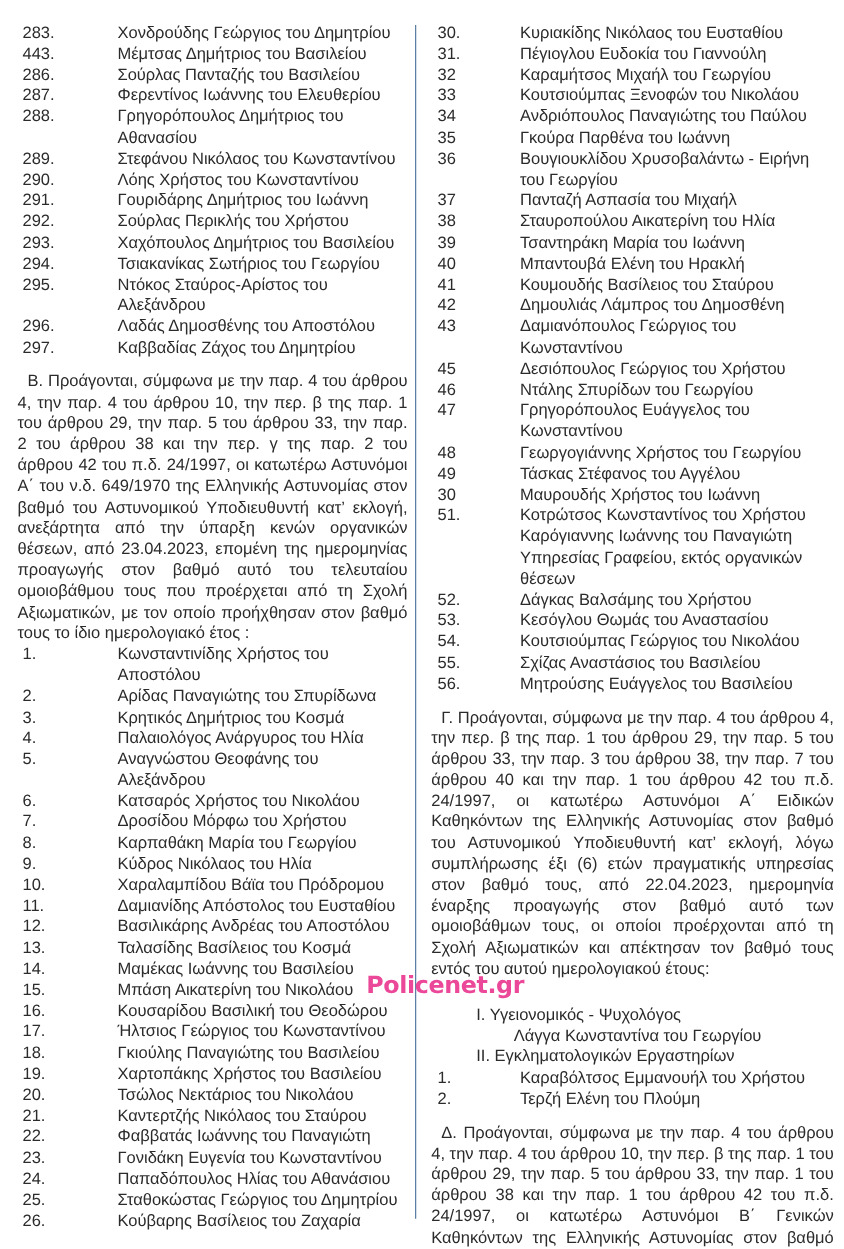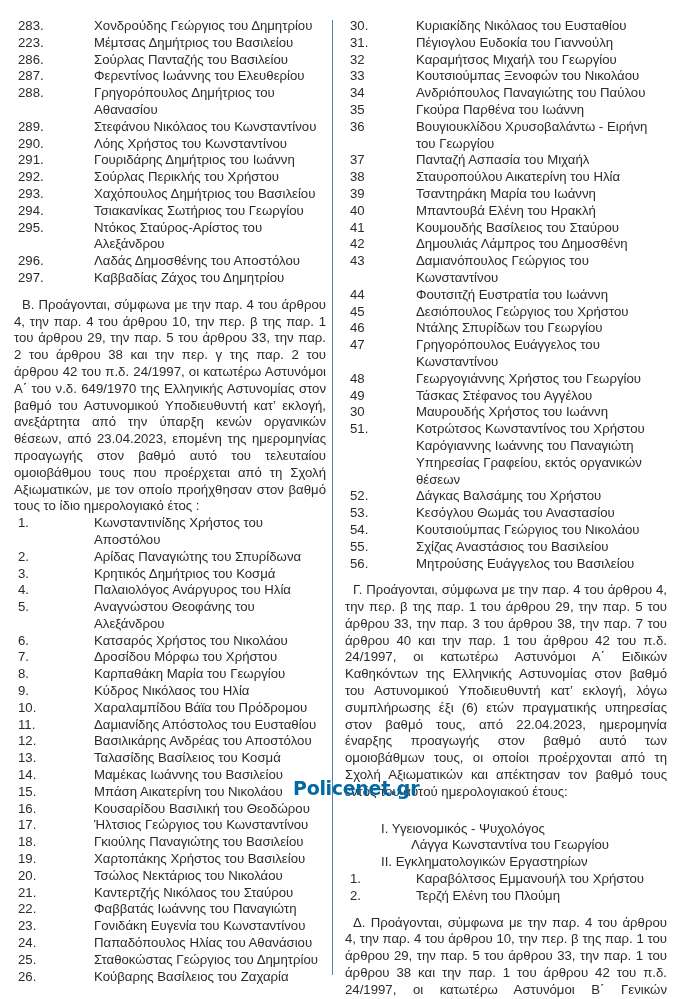--- a/index.html
+++ b/index.html
@@ -11,35 +11,35 @@
   .divider { position:absolute; left:332px; top:20px; width:1px; height:955px; background:#5b7fa5; }
   .row { display:flex; line-height:16.8px; }
   .num { width:76px; flex:none; padding-left:4px; }
   .col-right .num { width:66px; padding-left:5px; }
   .nm { flex:1; }
   .para { text-align:justify; line-height:16.8px; text-indent:8px; margin:10px 0 0 0; hyphens:manual; }
   .section-head { line-height:16.8px; padding-left:36px; margin-top:20px; }
   .section-head2 { line-height:16.8px; padding-left:36px; }
   .indent-row { padding-left:66px; line-height:16.8px; }
   .watermark { position:absolute; left:293px; top:777px; font-family:"DejaVu Sans", sans-serif;
-               font-weight:bold; font-size:19px; color:#0369a1; letter-spacing:-0.3px; }
+               font-weight:bold; font-size:19px; color:#ec4899; letter-spacing:-0.3px; }
 </style>
 </head>
 <body>
 
 <div class="divider"></div>
 
 <div class="col col-left">
   <div id="list-a">
       <div class="row">
         <span class="num">283.</span>
         <span class="nm">Χονδρούδης Γεώργιος του Δημητρίου</span>
       </div>
       <div class="row">
-        <span class="num">223.</span>
+        <span class="num">443.</span>
         <span class="nm">Μέμτσας Δημήτριος του Βασιλείου</span>
       </div>
       <div class="row">
         <span class="num">286.</span>
         <span class="nm">Σούρλας Πανταζής του Βασιλείου</span>
       </div>
       <div class="row">
         <span class="num">287.</span>
         <span class="nm">Φερεντίνος Ιωάννης του Ελευθερίου</span>
       </div>
@@ -243,24 +243,20 @@
         <span class="num">41</span>
         <span class="nm">Κουμουδής Βασίλειος του Σταύρου</span>
       </div>
       <div class="row">
         <span class="num">42</span>
         <span class="nm">Δημουλιάς Λάμπρος του Δημοσθένη</span>
       </div>
       <div class="row">
         <span class="num">43</span>
         <span class="nm">Δαμιανόπουλος Γεώργιος του Κωνσταντίνου</span>
-      </div>
-      <div class="row">
-        <span class="num">44</span>
-        <span class="nm">Φουτσιτζή Ευστρατία του Ιωάννη</span>
       </div>
       <div class="row">
         <span class="num">45</span>
         <span class="nm">Δεσιόπουλος Γεώργιος του Χρήστου</span>
       </div>
       <div class="row">
         <span class="num">46</span>
         <span class="nm">Ντάλης Σπυρίδων του Γεωργίου</span>
       </div>
       <div class="row">

